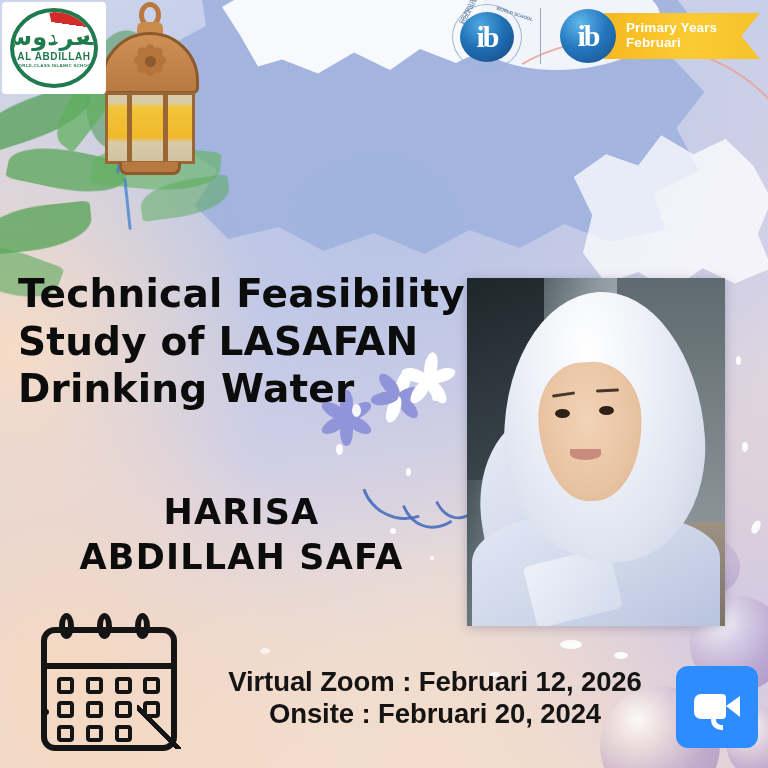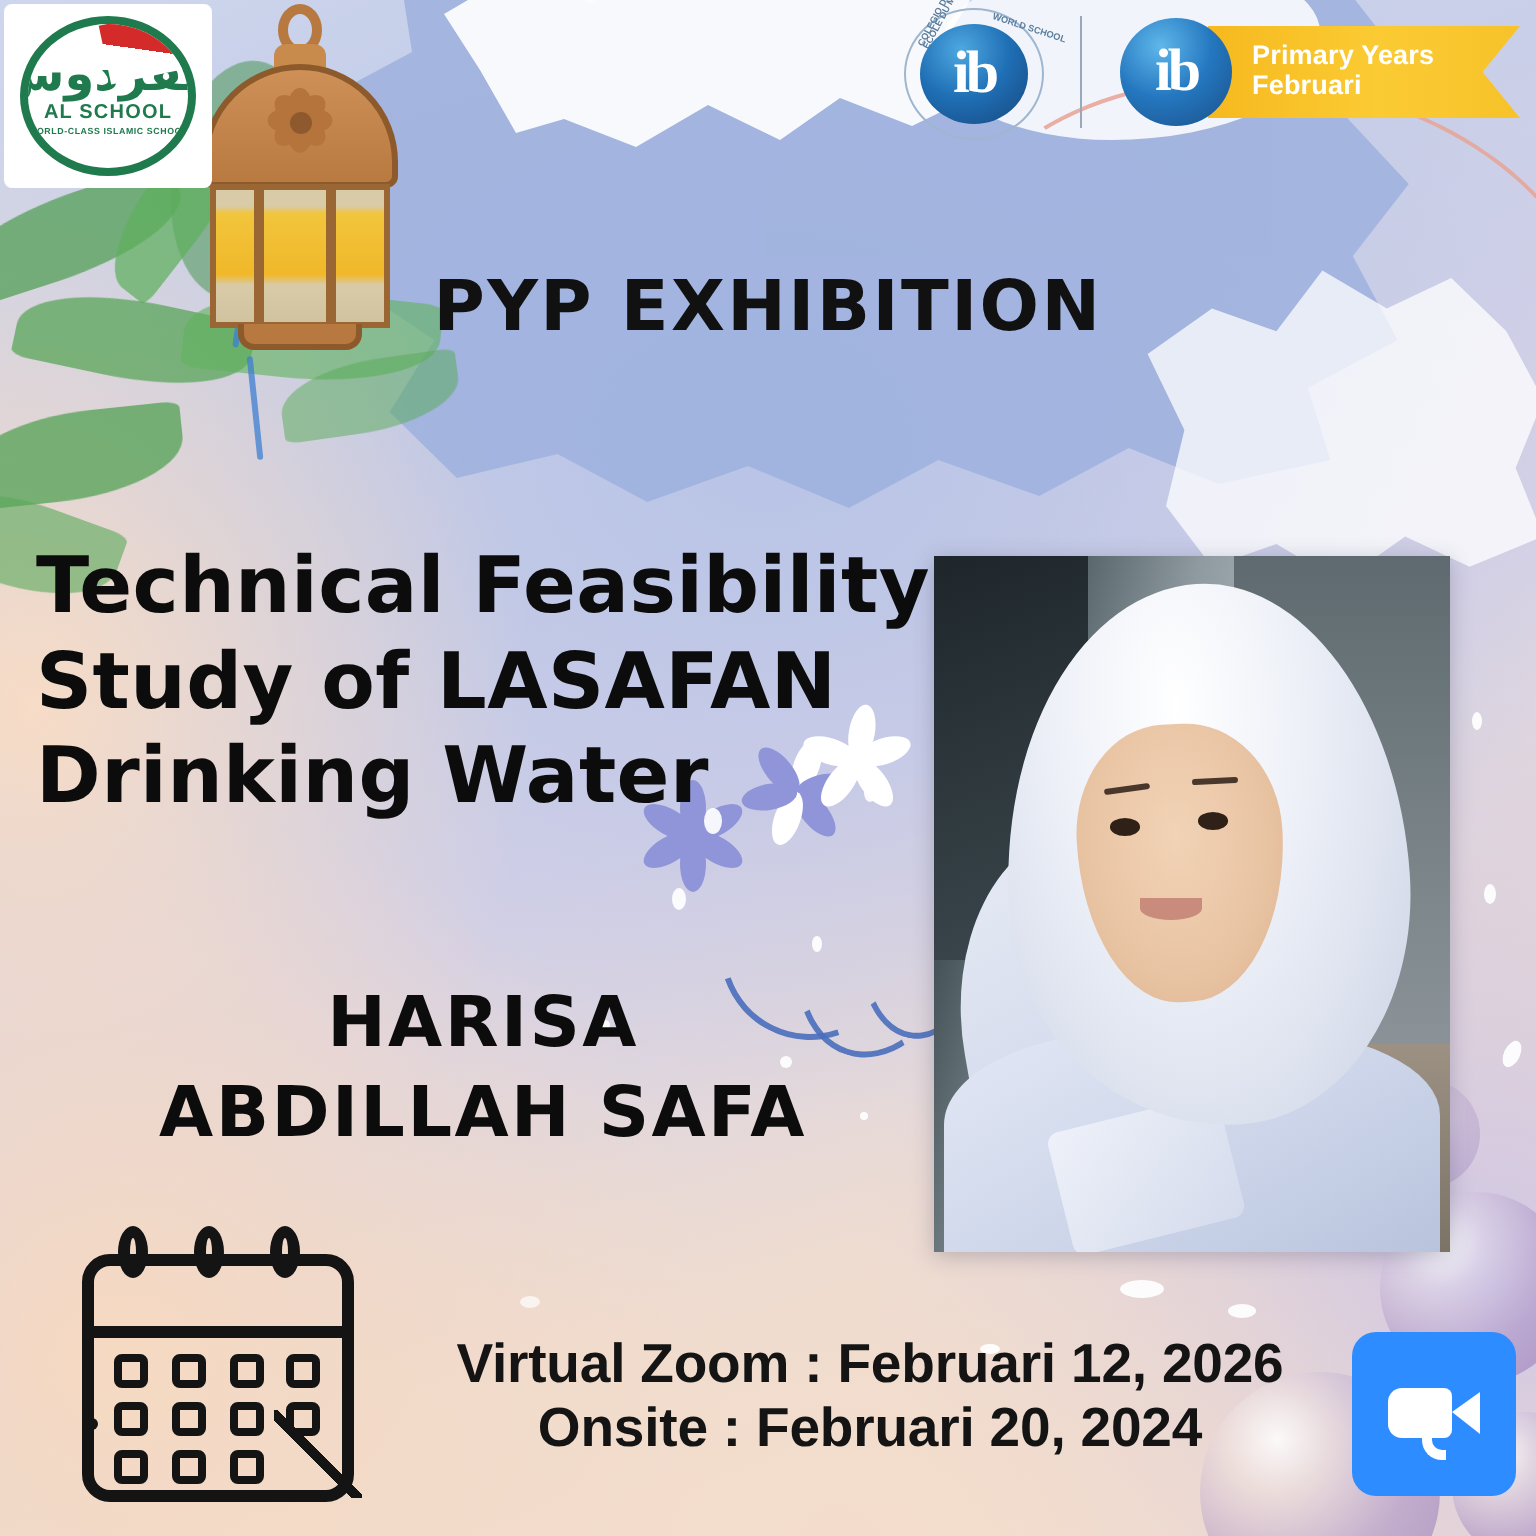--- a/index.html
+++ b/index.html
@@ -341,21 +341,21 @@
   <div class="sp" style="left:490px;top:672px;width:10px;height:5px;border-radius:50%;"></div>
   <div class="sp" style="left:260px;top:648px;width:10px;height:6px;border-radius:50%;opacity:.7"></div>
   <div class="sp" style="left:742px;top:442px;width:6px;height:10px;"></div>
   <div class="sp" style="left:752px;top:520px;width:8px;height:14px;border-radius:50%;transform:rotate(25deg)"></div>
   <div class="sp" style="left:736px;top:356px;width:5px;height:9px;"></div>
 
   <div class="logo-alfirdaus">
     <div class="af-circle">
       <div class="af-red"></div>
       <div class="af-arabic">الفردوس</div>
-      <div class="af-name">AL SCHOOL</div>
+      <div class="af-name">AL ABDILLAH</div>
       <div class="af-sub">WORLD-CLASS ISLAMIC SCHOOL</div>
     </div>
   </div>
 
   <div class="logo-ibws">
     <div class="ibws-ring"></div>
     <div class="ibws-text">
       <span style="transform:rotate(-62deg) translate(0,-33px)">COLEGIO DEL MUNDO</span>
       <span style="transform:rotate(18deg) translate(0,-33px)">WORLD SCHOOL</span>
       <span style="transform:rotate(118deg) translate(0,30px) rotate(180deg)">ÉCOLE DU MONDE</span>
@@ -369,21 +369,20 @@
   <div class="logo-pyp">
     <div class="pyp-badge">
       <span class="ib-mark">ib</span>
     </div>
     <div class="pyp-banner">
       <div>Primary Years</div>
       <div>Februari</div>
     </div>
   </div>
 
-  <div class="comic pyp-title">PYP EXHIBITION</div>
 
   <div class="comic student-name">
     <div>HARISA</div>
     <div>ABDILLAH SAFA</div>
   </div>
 
   <div class="comic proj-title">
     <div>Technical Feasibility</div>
     <div>Study of LASAFAN</div>
     <div>Drinking Water</div>

